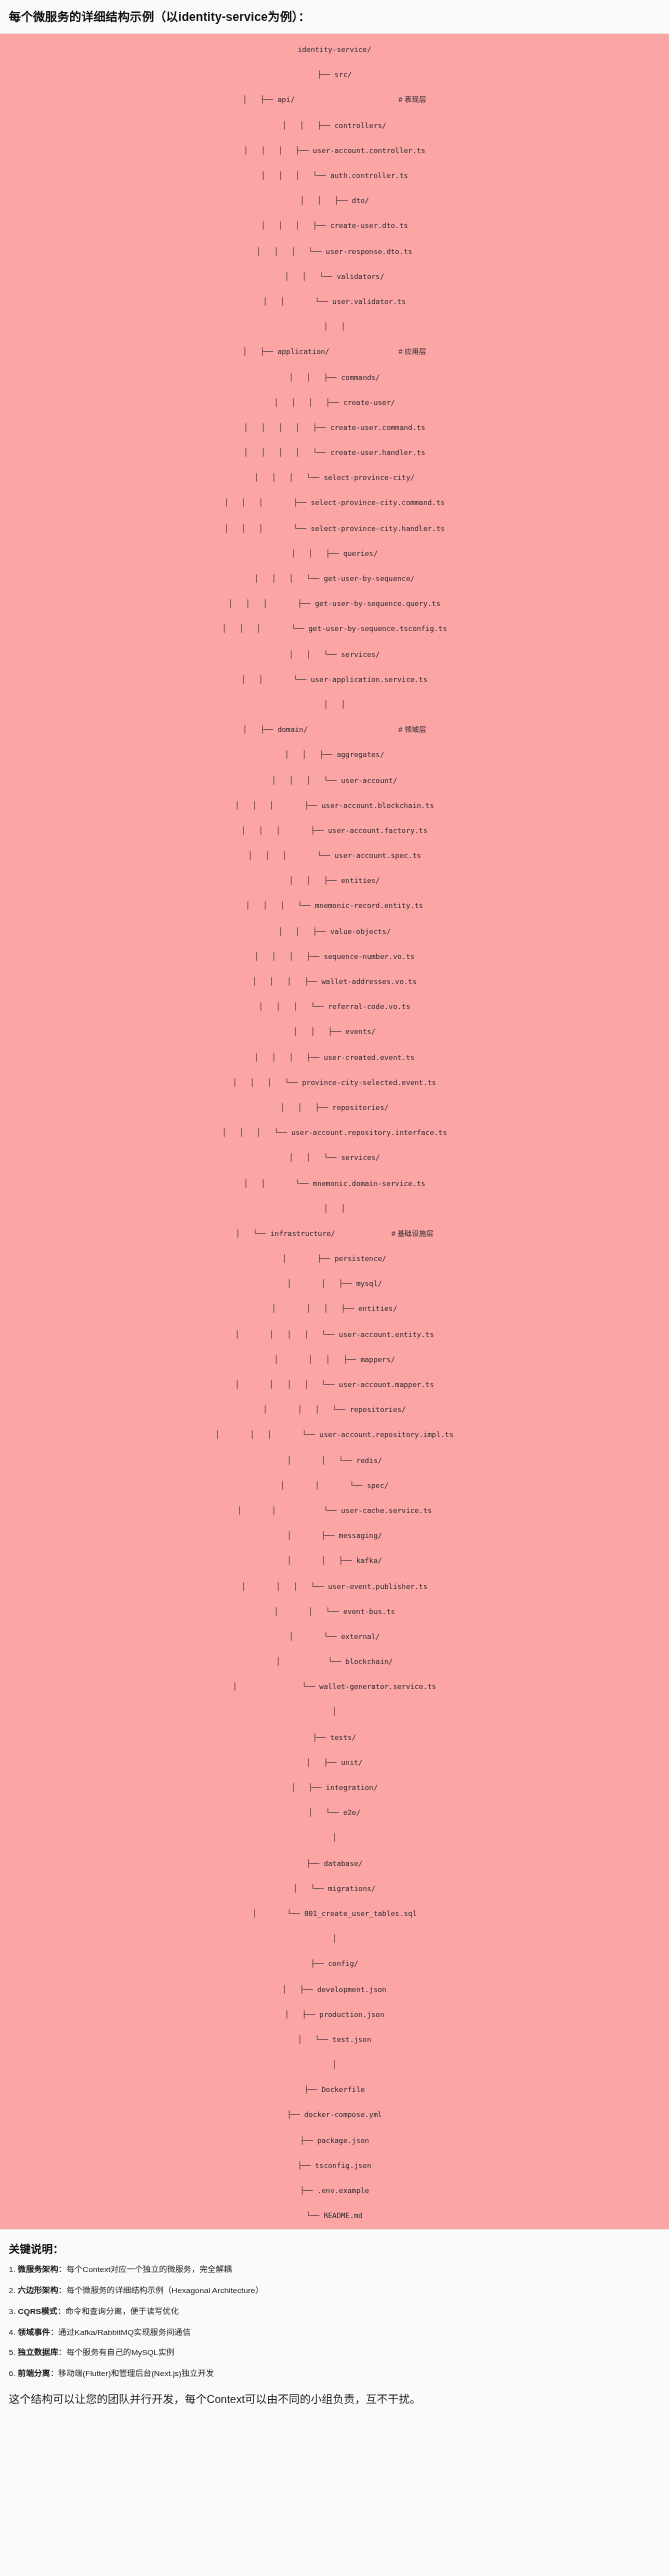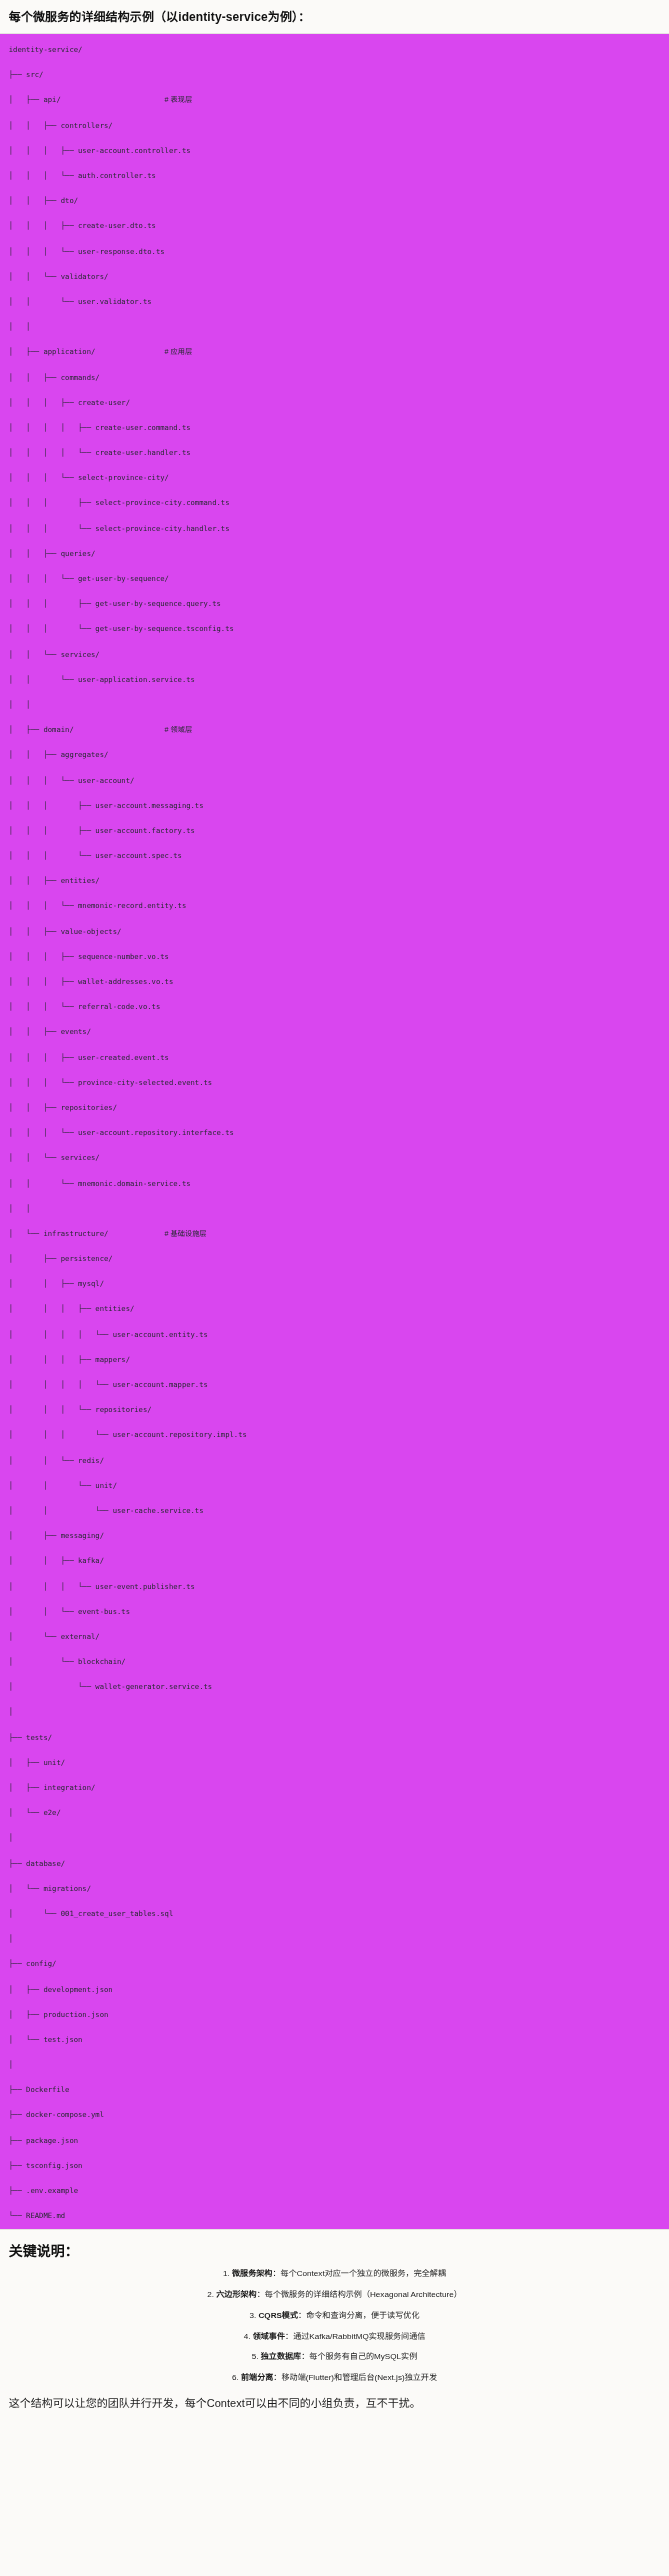--- a/index.html
+++ b/index.html
@@ -26,21 +26,22 @@
     font-size: 12px;
     font-weight: bold;
     line-height: 1.4;
     letter-spacing: 0.1px;
     color: #111111;
   }
 
   
   .tree-block {
     padding: 10px 8.8px 6.3px 8.8px;
-    background: #d946ef;
+    background: #fca5a5;
+    text-align: center;
   }
   .tree {
     margin: 0;
     font-family: "DejaVu Sans Mono", "Liberation Mono", monospace;
     font-size: 7.2px;
     line-height: 12.6px;
     white-space: pre;
     color: #24292e;
     letter-spacing: 0px;
     tab-size: 4;
@@ -57,29 +58,28 @@
   }
 
   
   .notes {
     padding: 6.3px 8.8px 3.8px 8.8px;
     border-top: 0.6px solid #e6e4e0;
     background: #fbfaf8;
   }
   .notes-title {
     margin: 3.8px 0 7.5px 0;
-    font-size: 14px;
+    font-size: 11px;
     font-weight: bold;
     color: #111111;
   }
   .note-list {
     margin: 0;
     padding: 0;
     list-style: none;
-    text-align: center;
   }
   .note-item {
     font-size: 8.1px;
     line-height: 1.5;
     margin: 0 0 8.8px 0;
     color: #1a1a1a;
   }
   .note-num { font-weight: normal; }
   .note-term { font-weight: bold; }
   .note-sep  { font-weight: normal; }
@@ -123,21 +123,21 @@
 <span class="row"><span>│   │   ├── queries/</span></span>
 <span class="row"><span>│   │   │   └── get-user-by-sequence/</span></span>
 <span class="row"><span>│   │   │       ├── get-user-by-sequence.query.ts</span></span>
 <span class="row"><span>│   │   │       └── get-user-by-sequence.tsconfig.ts</span></span>
 <span class="row"><span>│   │   └── services/</span></span>
 <span class="row"><span>│   │       └── user-application.service.ts</span></span>
 <span class="row"><span>│   │</span></span>
 <span class="row"><span>│   ├── domain/                     </span><span class="cmt"># 领域层</span></span>
 <span class="row"><span>│   │   ├── aggregates/</span></span>
 <span class="row"><span>│   │   │   └── user-account/</span></span>
-<span class="row"><span>│   │   │       ├── user-account.messaging.ts</span></span>
+<span class="row"><span>│   │   │       ├── user-account.blockchain.ts</span></span>
 <span class="row"><span>│   │   │       ├── user-account.factory.ts</span></span>
 <span class="row"><span>│   │   │       └── user-account.spec.ts</span></span>
 <span class="row"><span>│   │   ├── entities/</span></span>
 <span class="row"><span>│   │   │   └── mnemonic-record.entity.ts</span></span>
 <span class="row"><span>│   │   ├── value-objects/</span></span>
 <span class="row"><span>│   │   │   ├── sequence-number.vo.ts</span></span>
 <span class="row"><span>│   │   │   ├── wallet-addresses.vo.ts</span></span>
 <span class="row"><span>│   │   │   └── referral-code.vo.ts</span></span>
 <span class="row"><span>│   │   ├── events/</span></span>
 <span class="row"><span>│   │   │   ├── user-created.event.ts</span></span>
@@ -150,21 +150,21 @@
 <span class="row"><span>│   └── infrastructure/             </span><span class="cmt"># 基础设施层</span></span>
 <span class="row"><span>│       ├── persistence/</span></span>
 <span class="row"><span>│       │   ├── mysql/</span></span>
 <span class="row"><span>│       │   │   ├── entities/</span></span>
 <span class="row"><span>│       │   │   │   └── user-account.entity.ts</span></span>
 <span class="row"><span>│       │   │   ├── mappers/</span></span>
 <span class="row"><span>│       │   │   │   └── user-account.mapper.ts</span></span>
 <span class="row"><span>│       │   │   └── repositories/</span></span>
 <span class="row"><span>│       │   │       └── user-account.repository.impl.ts</span></span>
 <span class="row"><span>│       │   └── redis/</span></span>
-<span class="row"><span>│       │       └── unit/</span></span>
+<span class="row"><span>│       │       └── spec/</span></span>
 <span class="row"><span>│       │           └── user-cache.service.ts</span></span>
 <span class="row"><span>│       ├── messaging/</span></span>
 <span class="row"><span>│       │   ├── kafka/</span></span>
 <span class="row"><span>│       │   │   └── user-event.publisher.ts</span></span>
 <span class="row"><span>│       │   └── event-bus.ts</span></span>
 <span class="row"><span>│       └── external/</span></span>
 <span class="row"><span>│           └── blockchain/</span></span>
 <span class="row"><span>│               └── wallet-generator.service.ts</span></span>
 <span class="row"><span>│</span></span>
 <span class="row"><span>├── tests/</span></span>

